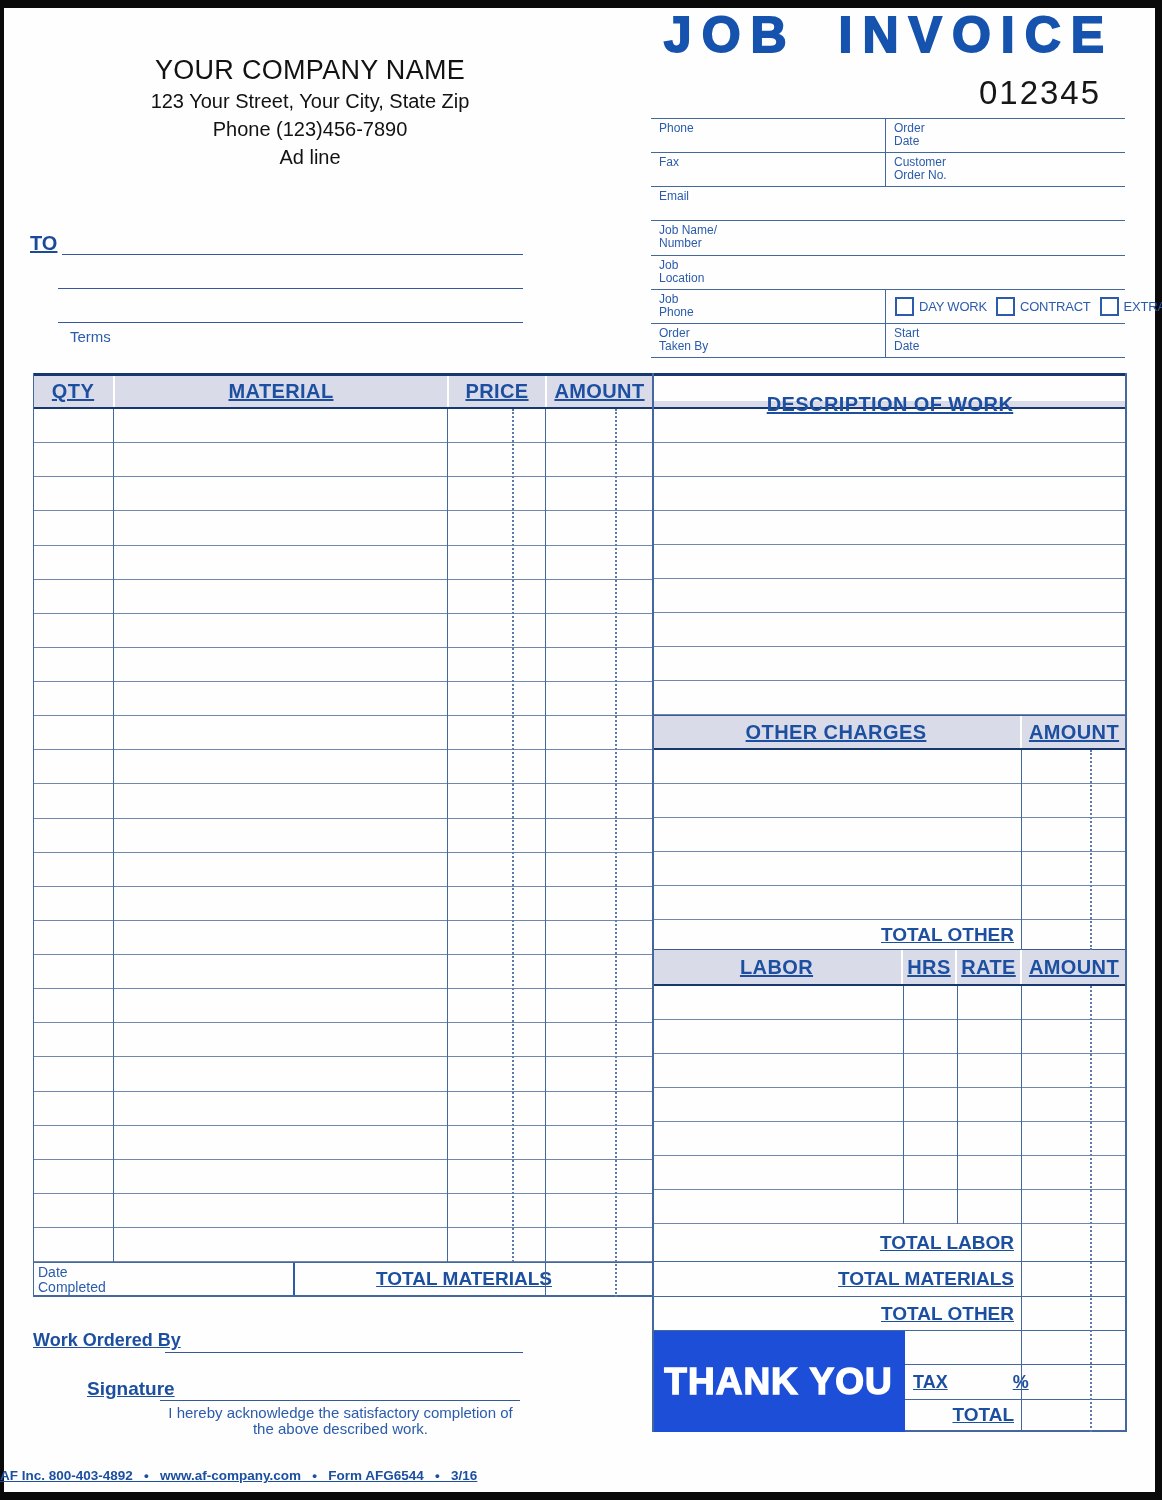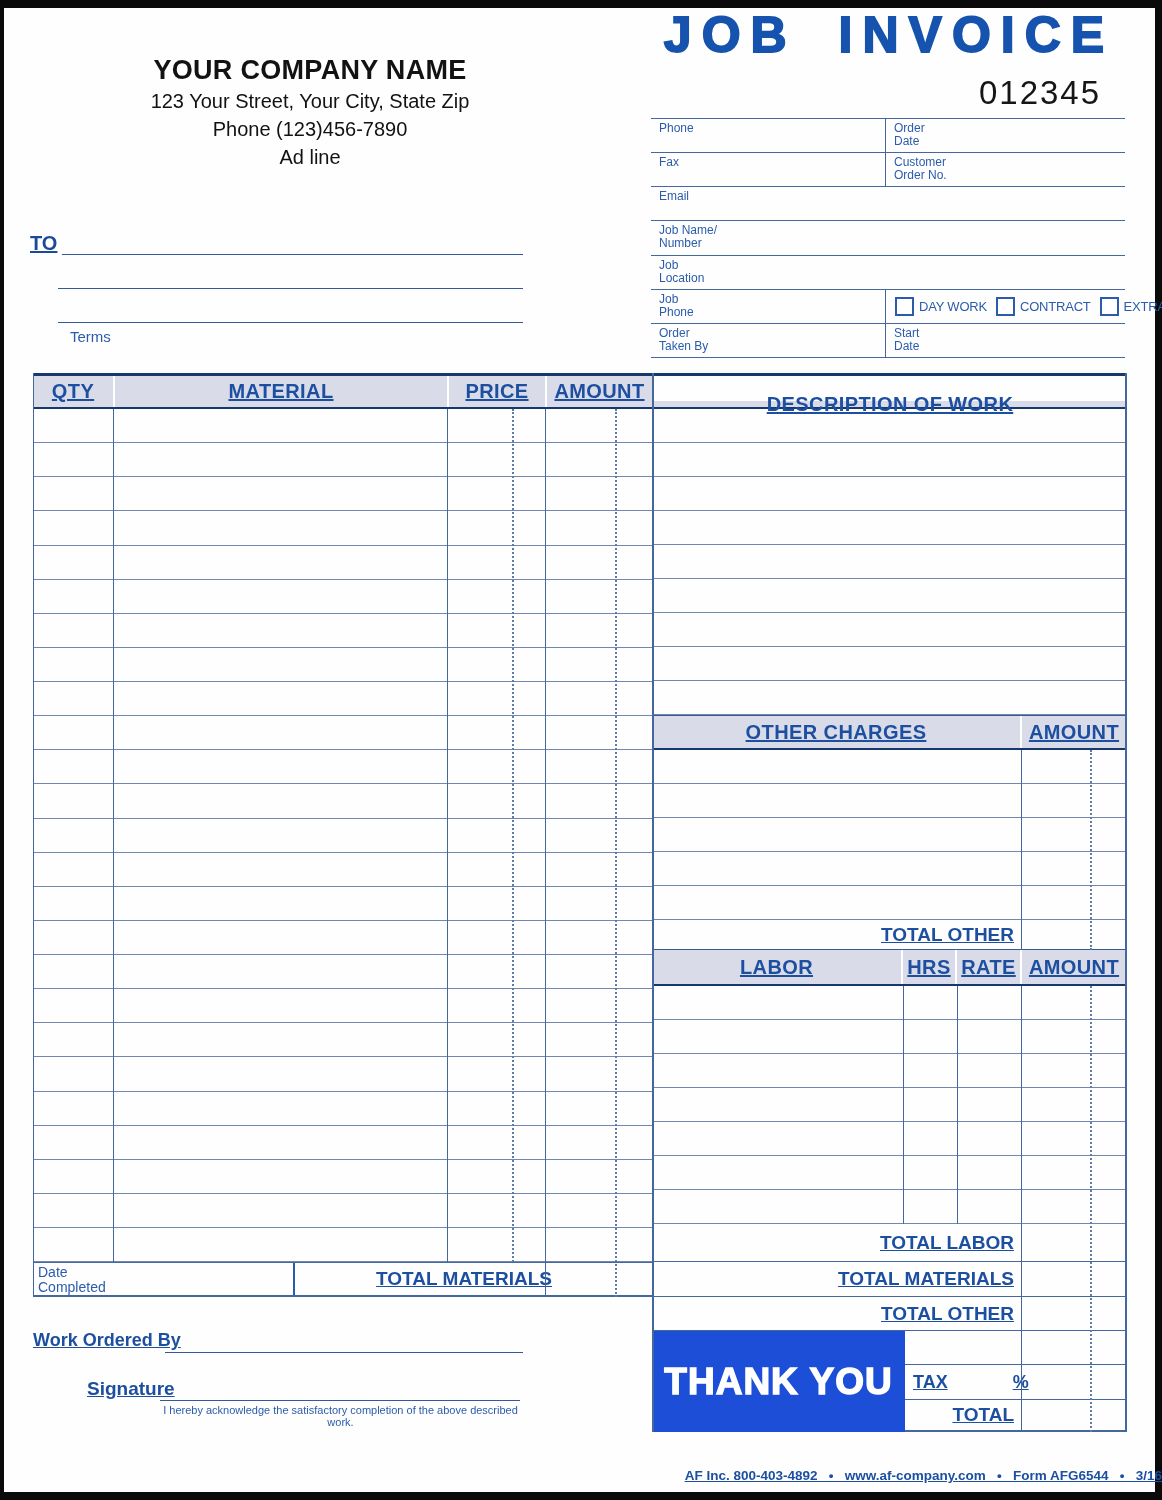--- a/index.html
+++ b/index.html
@@ -41,21 +41,21 @@
 <body>
 
 <div class="page">
 
   <div class="abs frame" style="left:0;top:0;width:1162px;height:8px;"></div>
   <div class="abs frame" style="left:0;top:1492px;width:1162px;height:8px;"></div>
   <div class="abs frame" style="left:0;top:0;width:4px;height:1500px;"></div>
   <div class="abs frame" style="left:1155px;top:0;width:7px;height:1500px;"></div>
 
   <div class="abs" style="left:40px;top:55px;width:540px;text-align:center;color:#121212;">
-    <div style="font-size:27px;font-weight:bold;letter-spacing:.3px;">YOUR COMPANY NAME</div>
+    <div style="font-size:27px;font-weight:normal;letter-spacing:.3px;">YOUR COMPANY NAME</div>
     <div style="font-size:20px;margin-top:4px;">123 Your Street, Your City, State  Zip</div>
     <div style="font-size:20px;margin-top:5px;">Phone (123)456-7890</div>
     <div style="font-size:20px;margin-top:5px;">Ad line</div>
   </div>
 
   <div class="abs" style="left:650px;top:6px;width:478px;text-align:center;font-size:50px;font-weight:bold;color:#1553ae;-webkit-text-stroke:1.8px #1553ae;letter-spacing:10px;word-spacing:18px;white-space:nowrap;">JOB INVOICE</div>
   <div class="abs" style="left:960px;top:74px;width:160px;text-align:center;font-size:33px;color:#161616;letter-spacing:2px;">012345</div>
 
   <div class="abs hd" style="left:30px;top:232px;font-size:20px;color:#1b4a9a;">TO</div>
   <div class="abs line" style="left:62px;top:234px;width:461px;height:20px;"></div>
@@ -232,17 +232,17 @@
   <div class="abs vs" style="left:957px;top:986px;height:238px;"></div>
   <div class="abs vs" style="left:1021px;top:750px;height:200px;"></div>
   <div class="abs vd" style="left:1090px;top:750px;height:200px;"></div>
   <div class="abs vs" style="left:1021px;top:986px;height:446px;"></div>
   <div class="abs vd" style="left:1090px;top:986px;height:446px;"></div>
 
   <div class="abs hd" style="left:33px;top:1330px;font-size:18px;">Work Ordered By</div>
   <div class="abs line" style="left:165px;top:1332px;width:358px;height:20px;"></div>
   <div class="abs hd" style="left:87px;top:1378px;font-size:19px;">Signature</div>
   <div class="abs line" style="left:160px;top:1380px;width:360px;height:20px;"></div>
-  <div class="abs lbl" style="left:158px;top:1405px;width:365px;text-align:center;font-size:11px;">I hereby acknowledge the satisfactory completion of the above described work.</div>
-
-  <div class="abs hd" style="left:0;top:1468px;width:1162px;text-align:right;font-size:13.5px;">AF Inc. 800-403-4892 &nbsp;&nbsp;•&nbsp;&nbsp; www.af-company.com &nbsp;&nbsp;•&nbsp;&nbsp; Form AFG6544 &nbsp;&nbsp;•&nbsp;&nbsp; 3/16</div>
+  <div class="abs lbl" style="left:158px;top:1405px;width:365px;text-align:center;font-size:15px;">I hereby acknowledge the satisfactory completion of the above described work.</div>
+
+  <div class="abs hd" style="left:0;top:1468px;width:1162px;text-align:left;font-size:13.5px;">AF Inc. 800-403-4892 &nbsp;&nbsp;•&nbsp;&nbsp; www.af-company.com &nbsp;&nbsp;•&nbsp;&nbsp; Form AFG6544 &nbsp;&nbsp;•&nbsp;&nbsp; 3/16</div>
 
 </div>
 
 </body></html>

